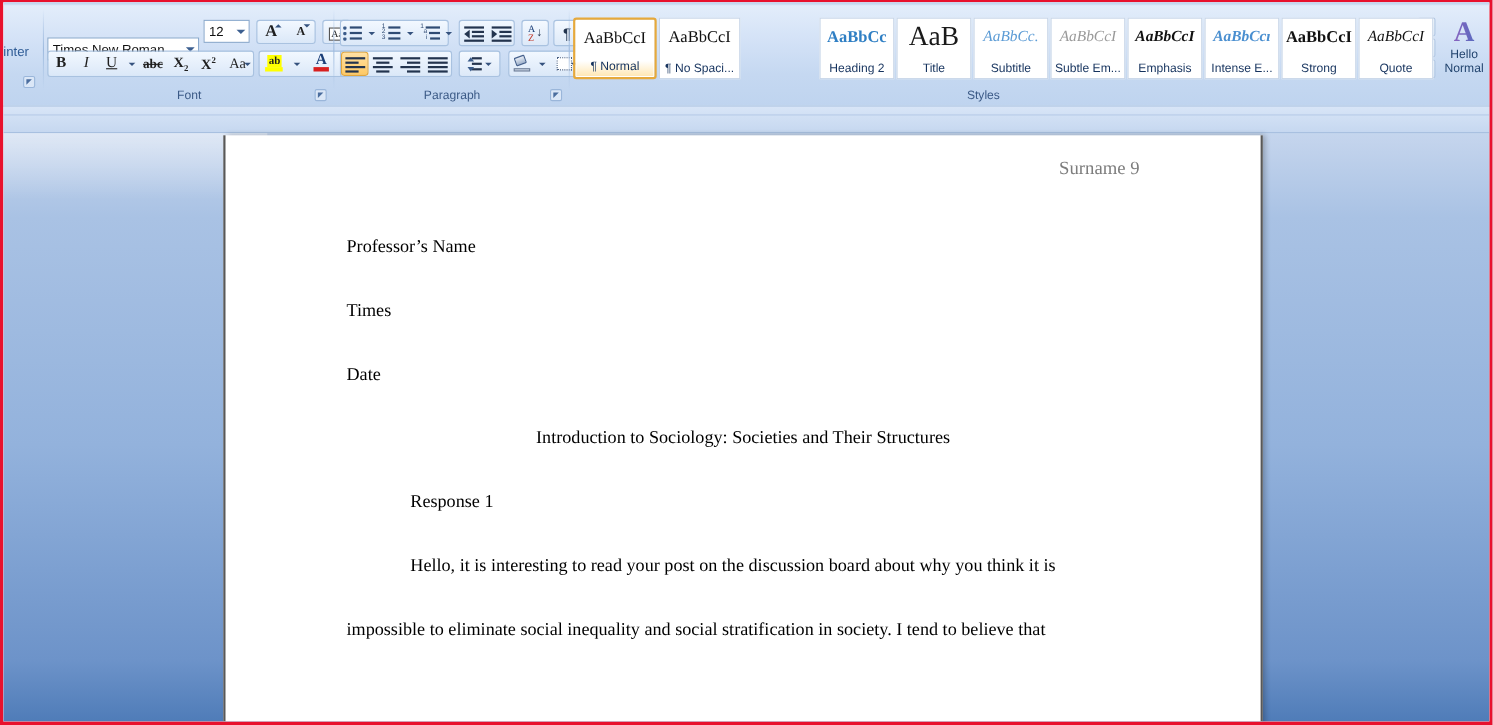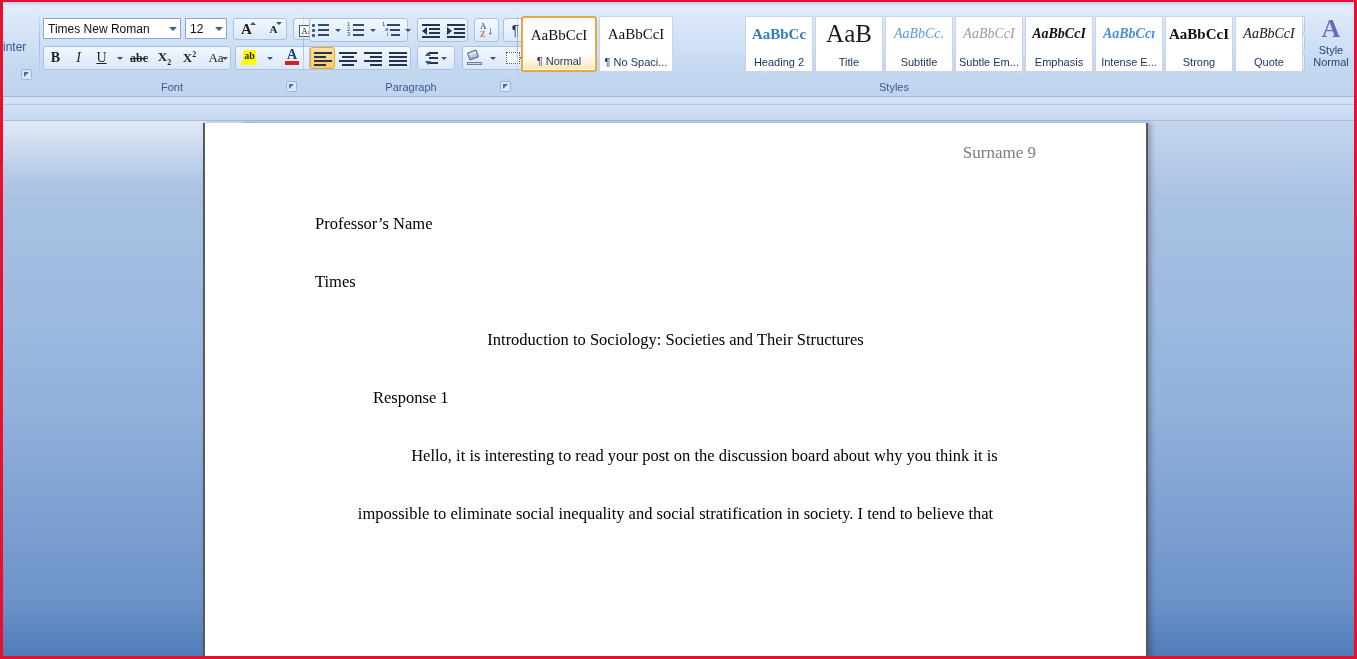--- a/index.html
+++ b/index.html
@@ -224,42 +224,42 @@
   }
   .doc-body {
     position:absolute; left:110px; right:110px; top:72px;
     font-family:"Liberation Serif", serif;
     font-size:16.5px; color:#000;
   }
   .dline { line-height:58px; white-space:nowrap; }
   .dcenter { text-align:center; line-height:58px; }
   .dindent { text-indent:58px; line-height:58px; }
   .dpara { line-height:58px; text-align:left; }
-  .dpara span { display:block; white-space:nowrap;text-align:center; }
+  .dpara span { display:block; white-space:nowrap; }
 </style>
 </head>
 <body>
 
 <div id="app">
 
   <div class="ribbon">
     <div class="ribbon-top-edge"></div>
 
     <div class="group" style="left:0;width:36px;">
       <div class="group-inner">
         <div style="position:absolute;left:0;top:34px;font-size:12px;color:#2f5c96;">inter</div>
       </div>
       <div class="dialog-launcher" style="left:18px;bottom:14px;"></div>
     </div>
     <div class="group-sep" style="left:36px;"></div>
 
     <div class="group" style="left:40px;width:258px;">
       <div class="group-inner">
 
-        <div class="combo" style="left:0;top:12px;width:138px;height:21px;">
+        <div class="combo" style="left:0;top:28px;width:138px;height:21px;">
           <span>Times New Roman</span>
           <span class="caret"></span>
         </div>
 
         <div class="combo" style="left:142px;top:12px;width:42px;height:21px;">
           <span>12</span>
           <span class="caret"></span>
         </div>
 
         <div class="btnset" style="left:190px;top:12px;width:54px;height:22px;"></div>
@@ -471,21 +471,21 @@
           <div class="sbtn">
               <span class="ar-dn"></span>
             </div>
           <div class="sbtn">
             <span class="bar"></span>
             <span class="ar-more"></span>
           </div>
         </div>
         <div class="change-styles" style="right:-24px;">
           <div class="cs-icon">A</div>
-          <div class="cs-label">Style</div>
+          <div class="cs-label">Hello</div>
           <div class="cs-label">Normal</div>
         </div>
       <div class="style-item selected" style="left: 0px; width: 76px;">
             <div class="style-preview" style="font-family: &quot;Liberation Serif&quot;, serif; color: rgb(17, 17, 17); font-style: normal; font-weight: normal; font-size: 15px;">AaBbCcI</div>
             <div class="style-name">¶ Normal</div>
           </div>
           <div class="style-item" style="left: 78px; width: 74px;">
             <div class="style-preview" style="font-family: &quot;Liberation Serif&quot;, serif; color: rgb(17, 17, 17); font-style: normal; font-weight: normal; font-size: 15px;">AaBbCcI</div>
             <div class="style-name">¶ No Spaci...</div>
           </div>
@@ -529,20 +529,21 @@
   <div class="canvas">
     <div class="ruler-band"></div>
     <div class="glow"></div>
 
     <div class="page">
       <div class="doc-header">Surname  9</div>
 
       <div class="doc-body">
         <div class="dline">Professor’s Name</div>
         <div class="dline">Times</div>
+        <div class="dline">Date</div>
         <div class="dcenter">Introduction to Sociology: Societies and Their Structures</div>
         <div class="dindent">Response 1</div>
         <div class="dpara">
           <span style="text-indent:58px;display:block;">Hello, it is interesting to read your post on the discussion board about why you think it is</span>
           <span>impossible to eliminate social inequality and social stratification in society. I tend to believe that</span>
 
         </div>
       </div>
     </div>
   </div>

